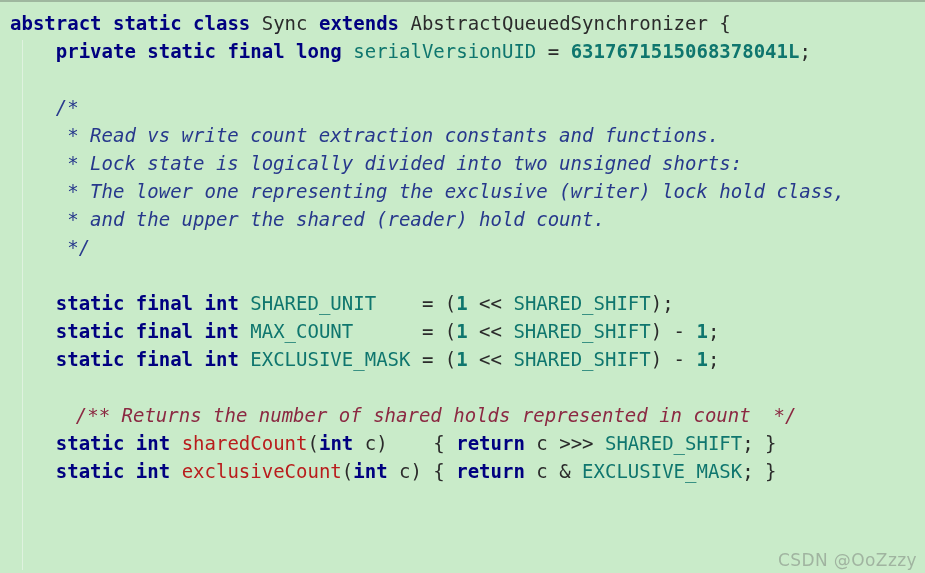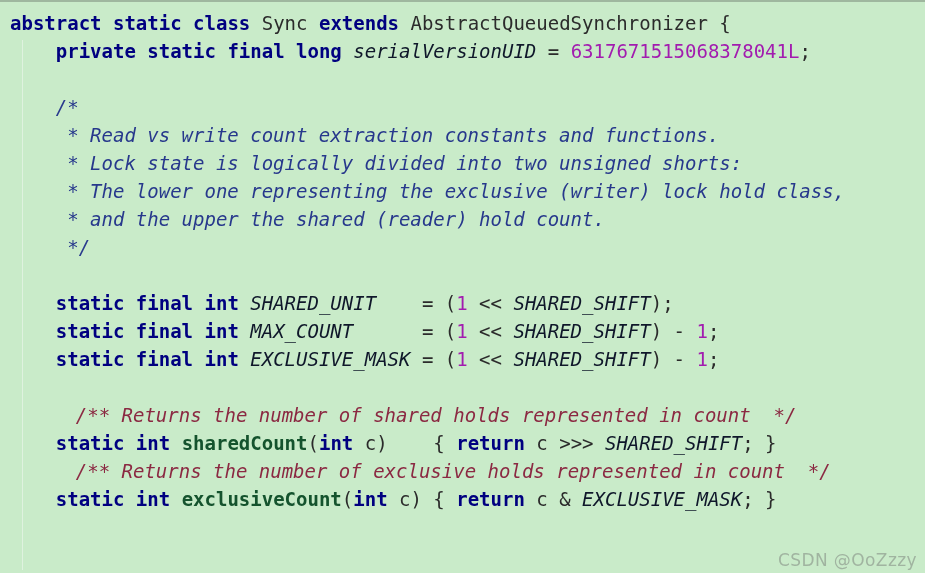--- a/index.html
+++ b/index.html
@@ -37,24 +37,24 @@
     z-index: 2;
   }
   .code-line {
     height: 28px;
     white-space: pre;
     padding-left: 10px;
     color: #2b2b2b;
   }
   
   .tok-kw      { color: #000080; font-weight: bold; }
-  .tok-id      { color: #14532d; font-weight: bold; text-align: center; }
+  .tok-id      { color: #b91c1c; font-weight: normal; text-align: center; }
   .tok-type    { color: #2b2b2b; font-weight: normal; }
-  .tok-const   { color: #0f172a; font-style: italic; font-weight: normal; }
-  .tok-num     { color: #a21caf; font-weight: normal; }
+  .tok-const   { color: #0f766e; font-weight: normal; }
+  .tok-num     { color: #0f766e; font-weight: bold; }
   .tok-punc    { color: #2b2b2b; font-weight: normal; }
   .tok-op      { color: #2b2b2b; font-weight: normal; }
   .tok-comment { color: #27388c; font-style: italic; font-weight: normal; }
   .tok-doc     { color: #8b2942; font-style: italic; font-weight: normal; margin-left: 20px; }
 
   #watermark {
     position: absolute;
     right: 8px;
     bottom: 6px;
     font-family: "DejaVu Sans", "Liberation Sans", sans-serif;
@@ -82,17 +82,16 @@
       <div class="code-line"><span class="tok-punc">    </span><span class="tok-comment"> * The lower one representing the exclusive (writer) lock hold class,</span></div>
       <div class="code-line"><span class="tok-punc">    </span><span class="tok-comment"> * and the upper the shared (reader) hold count.</span></div>
       <div class="code-line"><span class="tok-punc">    </span><span class="tok-comment"> */</span></div>
       <div class="code-line">&nbsp;</div>
       <div class="code-line"><span class="tok-punc">    </span><span class="tok-kw">static</span><span class="tok-punc"> </span><span class="tok-kw">final</span><span class="tok-punc"> </span><span class="tok-kw">int</span><span class="tok-punc"> </span><span class="tok-const">SHARED_UNIT</span><span class="tok-op">    = (</span><span class="tok-num">1</span><span class="tok-op"> &lt;&lt; </span><span class="tok-const">SHARED_SHIFT</span><span class="tok-punc">);</span></div>
       <div class="code-line"><span class="tok-punc">    </span><span class="tok-kw">static</span><span class="tok-punc"> </span><span class="tok-kw">final</span><span class="tok-punc"> </span><span class="tok-kw">int</span><span class="tok-punc"> </span><span class="tok-const">MAX_COUNT</span><span class="tok-op">      = (</span><span class="tok-num">1</span><span class="tok-op"> &lt;&lt; </span><span class="tok-const">SHARED_SHIFT</span><span class="tok-op">) - </span><span class="tok-num">1</span><span class="tok-punc">;</span></div>
       <div class="code-line"><span class="tok-punc">    </span><span class="tok-kw">static</span><span class="tok-punc"> </span><span class="tok-kw">final</span><span class="tok-punc"> </span><span class="tok-kw">int</span><span class="tok-punc"> </span><span class="tok-const">EXCLUSIVE_MASK</span><span class="tok-op"> = (</span><span class="tok-num">1</span><span class="tok-op"> &lt;&lt; </span><span class="tok-const">SHARED_SHIFT</span><span class="tok-op">) - </span><span class="tok-num">1</span><span class="tok-punc">;</span></div>
       <div class="code-line">&nbsp;</div>
       <div class="code-line"><span class="tok-punc">    </span><span class="tok-doc">/** Returns the number of shared holds represented in count  */</span></div>
       <div class="code-line"><span class="tok-punc">    </span><span class="tok-kw">static</span><span class="tok-punc"> </span><span class="tok-kw">int</span><span class="tok-punc"> </span><span class="tok-id">sharedCount</span><span class="tok-punc">(</span><span class="tok-kw">int</span><span class="tok-punc"> c)</span><span class="tok-punc">    { </span><span class="tok-kw">return</span><span class="tok-op"> c &gt;&gt;&gt; </span><span class="tok-const">SHARED_SHIFT</span><span class="tok-punc">; }</span></div>
-      <div class="code-line"><span class="tok-punc">    </span><span class="tok-doc">/** Returns the number of exclusive holds represented in count  */</span></div>
       <div class="code-line"><span class="tok-punc">    </span><span class="tok-kw">static</span><span class="tok-punc"> </span><span class="tok-kw">int</span><span class="tok-punc"> </span><span class="tok-id">exclusiveCount</span><span class="tok-punc">(</span><span class="tok-kw">int</span><span class="tok-punc"> c) { </span><span class="tok-kw">return</span><span class="tok-op"> c &amp; </span><span class="tok-const">EXCLUSIVE_MASK</span><span class="tok-punc">; }</span></div>
     </div>
   <div id="watermark">CSDN @OoZzzy</div>
 </div>
 
 </body></html>

